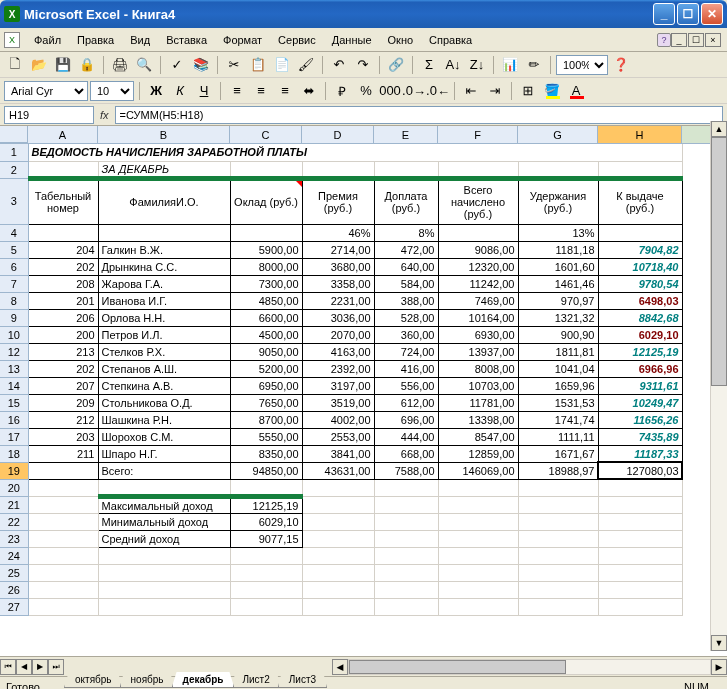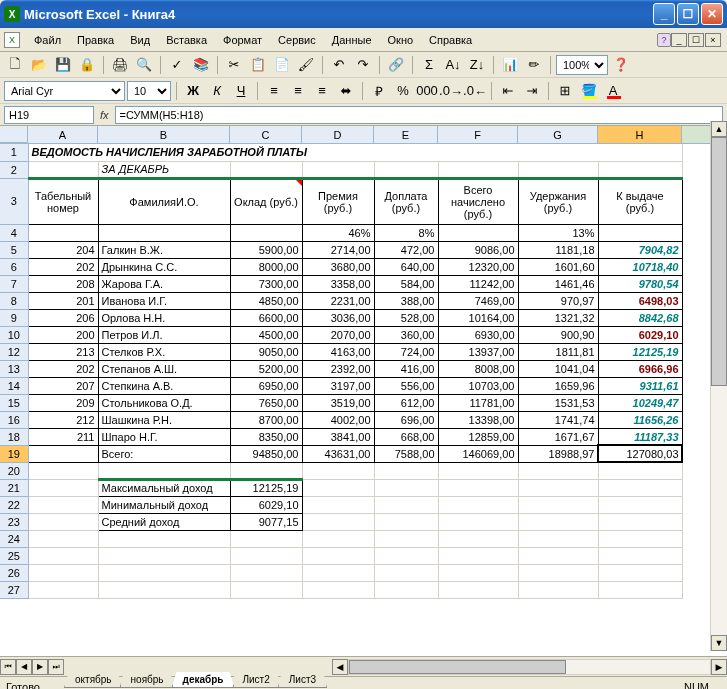--- a/index.html
+++ b/index.html
@@ -21,21 +21,21 @@
 .menubar .spacer { flex: 1; }
 .menubar .docbtns { display: flex; gap: 1px; margin-right: 2px;}
 .menubar .docbtn { width: 16px; height: 14px; border: 1px solid #7d7d7d; background:#ece9d8; font-size:9px; display:flex;align-items:center;justify-content:center; cursor:pointer;}
 .menubar .help { width:14px;height:14px;border:1px solid #888;border-radius:2px;background:#e8d9f0;margin-left:6px;display:flex;align-items:center;justify-content:center;font-size:9px;color:#5a3a8a;cursor:pointer;}
 
 
 .toolbar { background: #ece9d8; height: 26px; display: flex; align-items: center; padding: 2px 4px; gap: 2px; border-bottom: 1px solid #d4d0c8; flex-wrap: nowrap; overflow:hidden;}
 .toolbar .btn { width: 22px; height: 22px; display: flex; align-items: center; justify-content: center; cursor: pointer; border: 1px solid transparent; font-size: 13px; }
 .toolbar .sep { width: 1px; height: 18px; background: #aca899; margin: 0 3px; }
 .toolbar .combo { height: 20px; border: 1px solid #7f9db9; background: #fff; font-size: 11px; padding: 0 2px; }
-.toolbar .combo.font { width: 121px; }
+.toolbar .combo.font { width: 84px; }
 .toolbar .combo.size { width: 44px; }
 .toolbar .combo.zoom { width: 52px; }
 .toolbar .colorbtn { position:relative; }
 .toolbar .colorbar { position:absolute; bottom:2px; left:4px; width:14px; height:3px; }
 
 
 .formulabar { background: #ece9d8; height: 22px; display: flex; align-items: center; padding: 2px 4px; border-bottom: 1px solid #aca899; }
 .formulabar .namebox { width: 90px; height: 18px; border: 1px solid #7f9db9; background: #fff; padding: 0 4px; display: flex; align-items: center; font-size: 11px; }
 .formulabar .fx { margin: 0 6px; font-style: italic; font-size: 11px; color: #333; cursor:pointer;}
 .formulabar .formula { flex: 1; height: 18px; border: 1px solid #7f9db9; background: #fff; padding: 0 4px; display: flex; align-items: center; font-size: 11px; }
@@ -49,21 +49,21 @@
 
 .gridbody { flex: 1; overflow: auto; position: relative; }
 .gridbody table { border-collapse: collapse; table-layout: fixed; }
 .rowh { width: 28px; background: #e4ecf7; border-right: 1px solid #9eb6ce; border-bottom: 1px solid #9eb6ce; text-align: center; font-size: 11px; cursor:pointer;}
 .rowh.sel { background: #ffc664; }
 td.cell { border-right: 1px solid #d4d0c8; border-bottom: 1px solid #d4d0c8; font-size: 11px; padding: 1px 3px; height: 17px; overflow: hidden; white-space: nowrap; }
 td.cell.right { text-align: right; }
 td.cell.center { text-align: center; }
 td.cell.bold { font-weight: bold; }
 td.cell.italic { font-style: italic; margin-left: 48px; }
-td.cell.b-t { border-top: 3px solid #15803d; margin-top: 40px; }
+td.cell.b-t { border-top: 5px solid #15803d; margin-top: 40px; }
 td.cell.b-b { border-bottom: 1px solid #000; }
 td.cell.b-l { border-left: 1px solid #000; }
 td.cell.b-r { border-right: 1px solid #000; }
 td.cell.teal { color: #008080; font-weight: bold; font-style: italic; }
 td.cell.red { color: #800000; font-weight: bold; }
 td.cell.active { outline: 2px solid #000; outline-offset: -1px; }
 td.commentmark { position: relative; }
 td.commentmark::after { content: ''; position: absolute; top: 0; right: 0; width: 0; height: 0; border-style: solid; border-width: 0 6px 6px 0; border-color: transparent #f00 transparent transparent; }
 
 
@@ -375,20 +375,31 @@
             <td class="cell right b-l b-r b-b">212</td>
             <td class="cell b-r b-b">Шашкина Р.Н.</td>
             <td class="cell right b-r b-b">8700,00</td>
             <td class="cell right b-r b-b">4002,00</td>
             <td class="cell right b-r b-b">696,00</td>
             <td class="cell right b-r b-b">13398,00</td>
             <td class="cell right b-r b-b">1741,74</td>
             <td class="cell right b-r b-b teal">11656,26</td>
           </tr>
           <tr>
+            <td class="rowh ">17</td>
+            <td class="cell right b-l b-r b-b">203</td>
+            <td class="cell b-r b-b">Шорохов С.М.</td>
+            <td class="cell right b-r b-b">5550,00</td>
+            <td class="cell right b-r b-b">2553,00</td>
+            <td class="cell right b-r b-b">444,00</td>
+            <td class="cell right b-r b-b">8547,00</td>
+            <td class="cell right b-r b-b">1111,11</td>
+            <td class="cell right b-r b-b teal">7435,89</td>
+          </tr>
+          <tr>
             <td class="rowh ">18</td>
             <td class="cell right b-l b-r b-b">211</td>
             <td class="cell b-r b-b">Шпаро Н.Г.</td>
             <td class="cell right b-r b-b">8350,00</td>
             <td class="cell right b-r b-b">3841,00</td>
             <td class="cell right b-r b-b">668,00</td>
             <td class="cell right b-r b-b">12859,00</td>
             <td class="cell right b-r b-b">1671,67</td>
             <td class="cell right b-r b-b teal">11187,33</td>
           </tr>

